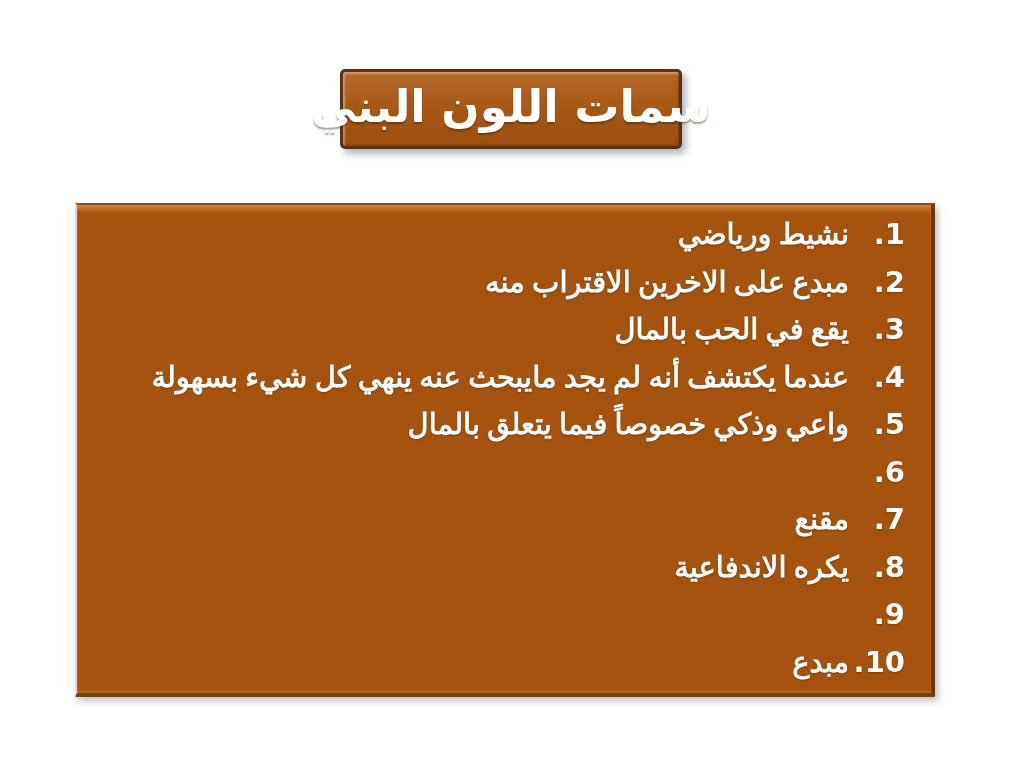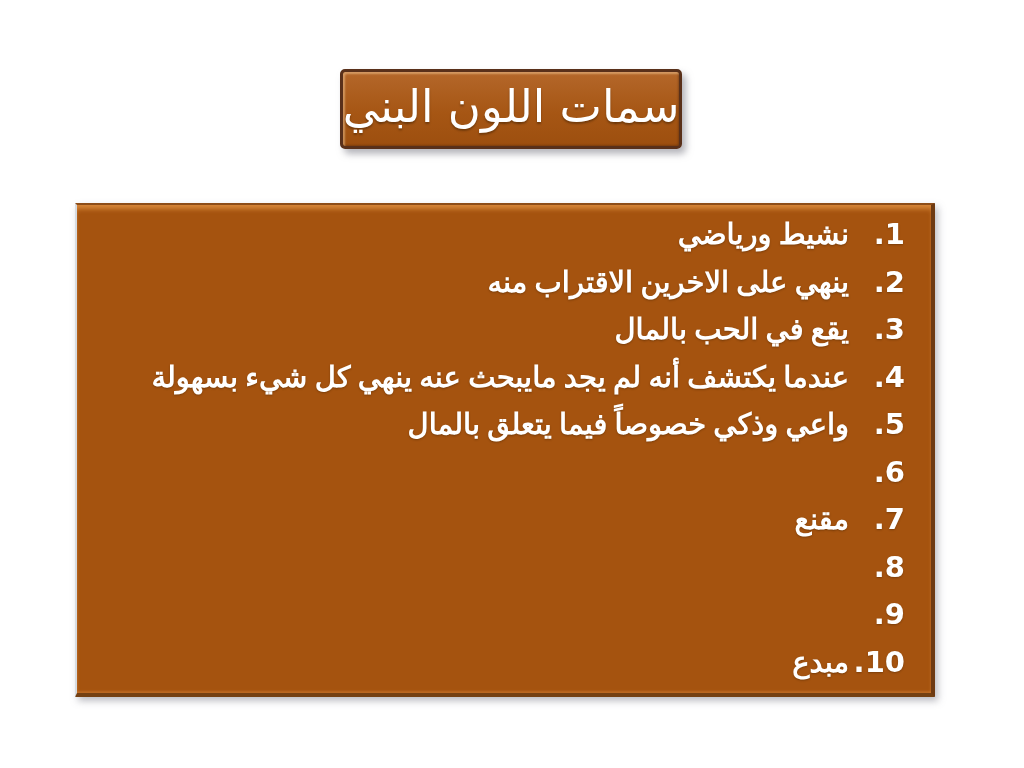--- a/index.html
+++ b/index.html
@@ -29,21 +29,21 @@
                 inset 2px 2px 2px rgba(255,220,170,0.45),
                 inset -1px -1px 2px rgba(60,30,10,0.35);
     display: flex;
     align-items: center;
     justify-content: center;
   }
   .title-box .title-text {
     direction: rtl;
     color: #ffffff;
     font-size: 45px;
-    font-weight: normal;
+    font-weight: bold;
     line-height: 1;
     padding-bottom: 6px;
     text-shadow: 0 2px 2px rgba(60,30,5,0.45);
     white-space: nowrap;
   }
 
   
   .content-box {
     position: absolute;
     left: 75px;
@@ -97,21 +97,21 @@
   </div>
 
   <div class="content-box">
     <ol class="traits">
         <li>
           <span class="num">1.</span>
           <span class="txt">نشيط ورياضي</span>
         </li>
         <li>
           <span class="num">2.</span>
-          <span class="txt">ينهي على الاخرين الاقتراب منه</span>
+          <span class="txt">مبدع على الاخرين الاقتراب منه</span>
         </li>
         <li>
           <span class="num">3.</span>
           <span class="txt">يقع في الحب بالمال</span>
         </li>
         <li>
           <span class="num">4.</span>
           <span class="txt">عندما يكتشف أنه لم يجد مايبحث عنه ينهي كل شيء بسهولة</span>
         </li>
         <li>
@@ -120,20 +120,21 @@
         </li>
         <li>
           <span class="num">6.</span>
         </li>
         <li>
           <span class="num">7.</span>
           <span class="txt">مقنع</span>
         </li>
         <li>
           <span class="num">8.</span>
+          <span class="txt">يكره الاندفاعية</span>
         </li>
         <li>
           <span class="num">9.</span>
         </li>
         <li>
           <span class="num">10.</span>
           <span class="txt">مبدع</span>
         </li>
       </ol>
   </div>

